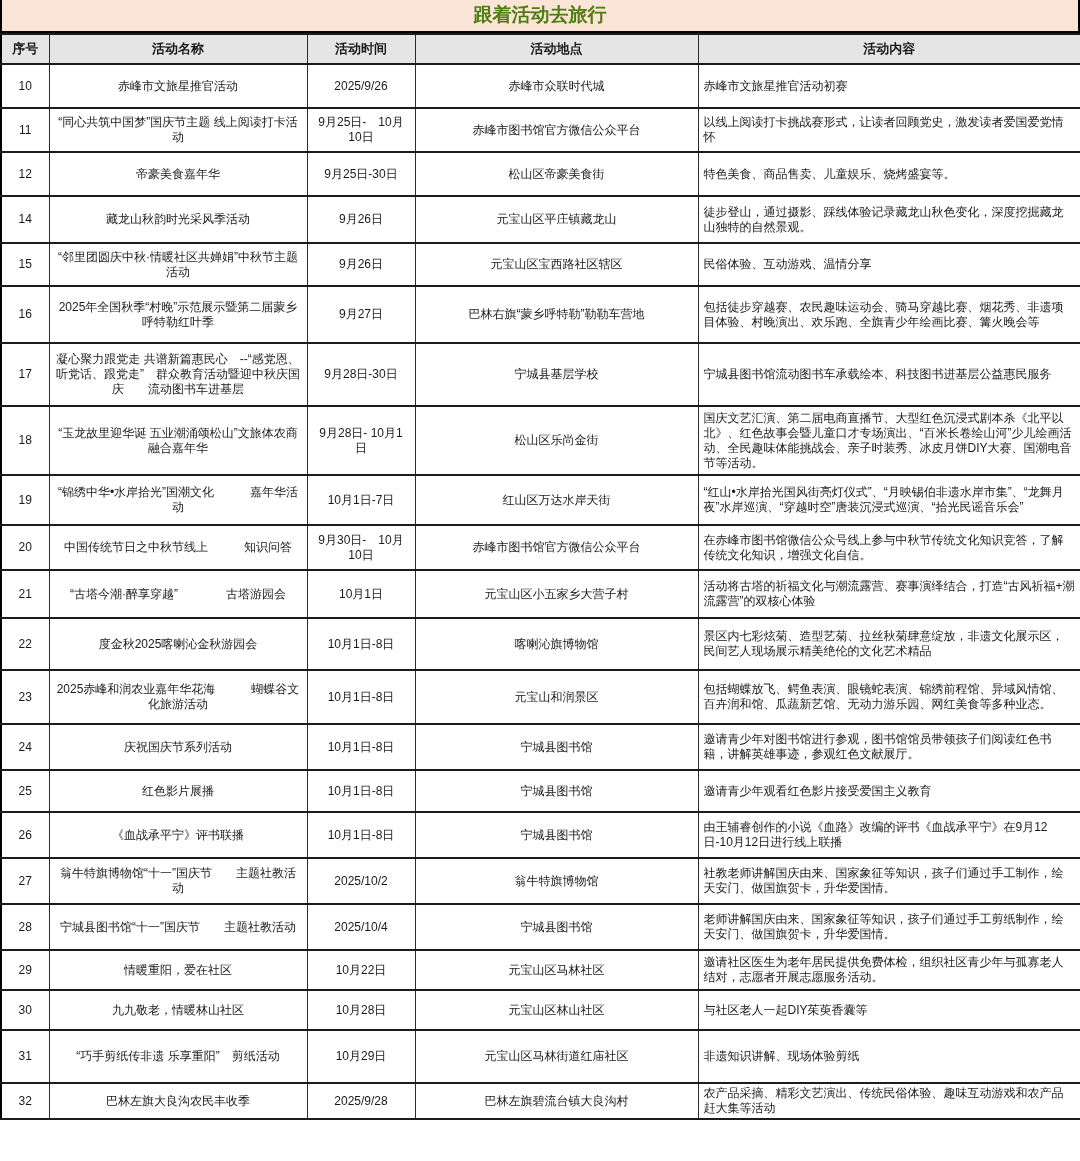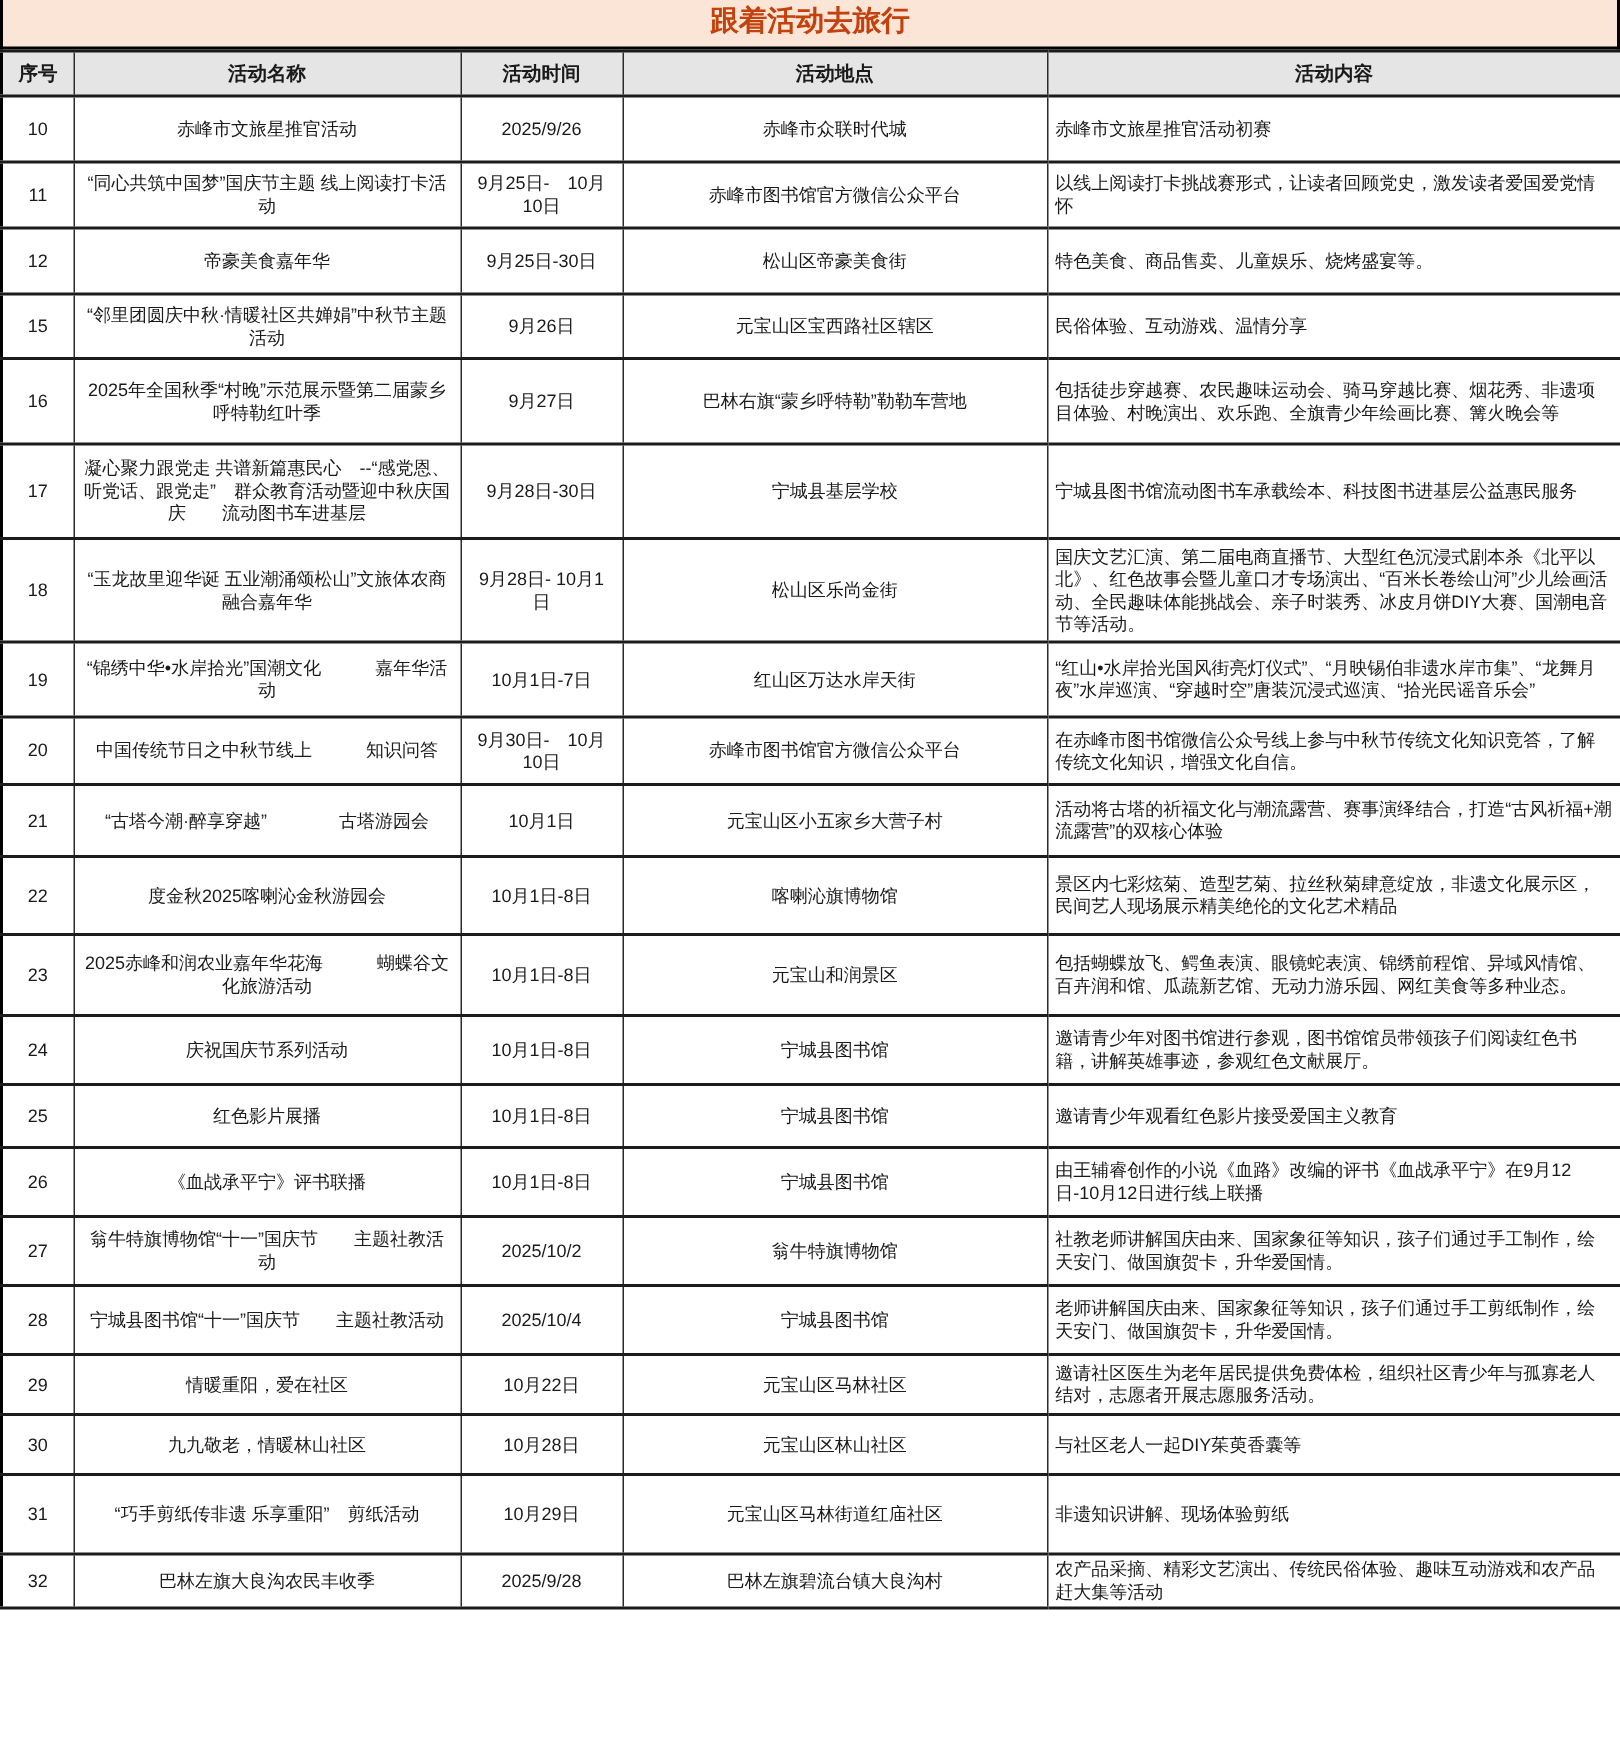--- a/index.html
+++ b/index.html
@@ -16,21 +16,21 @@
     height: 33px;
     background: #fbe5d6;
     border-left: 2px solid #000;
     border-right: 2px solid #000;
     border-bottom: 2px solid #000;
     text-align: center;
     font-weight: bold;
     font-size: 19px;
     line-height: 29px;
     overflow: hidden;
-    color: #c2410c;
+    color: #4d7c0f;
   }
   table.activities {
     width: 1080px;
     border-collapse: collapse;
     table-layout: fixed;
     border: 2px solid #000;
   }
   table.activities th {
     border: 1px solid #2b2b2b;
     border-top: 2px solid #1c1c1c;
@@ -95,20 +95,27 @@
         <td class="c-place">赤峰市图书馆官方微信公众平台</td>
         <td class="c-content">以线上阅读打卡挑战赛形式，让读者回顾党史，激发读者爱国爱党情怀</td>
       </tr>
       <tr style="height: 44px;">
         <td class="c-no">12</td>
         <td class="c-name">帝豪美食嘉年华</td>
         <td class="c-time">9月25日-30日</td>
         <td class="c-place">松山区帝豪美食街</td>
         <td class="c-content">特色美食、商品售卖、儿童娱乐、烧烤盛宴等。</td>
       </tr>
+      <tr style="height: 47px;">
+        <td class="c-no">14</td>
+        <td class="c-name">藏龙山秋韵时光采风季活动</td>
+        <td class="c-time">9月26日</td>
+        <td class="c-place">元宝山区平庄镇藏龙山</td>
+        <td class="c-content">徒步登山，通过摄影、踩线体验记录藏龙山秋色变化，深度挖掘藏龙山独特的自然景观。</td>
+      </tr>
       <tr style="height: 43px;">
         <td class="c-no">15</td>
         <td class="c-name">“邻里团圆庆中秋·情暖社区共婵娟”中秋节主题活动</td>
         <td class="c-time">9月26日</td>
         <td class="c-place">元宝山区宝西路社区辖区</td>
         <td class="c-content">民俗体验、互动游戏、温情分享</td>
       </tr>
       <tr style="height: 57px;">
         <td class="c-no">16</td>
         <td class="c-name">2025年全国秋季“村晚”示范展示暨第二届蒙乡呼特勒红叶季</td>

